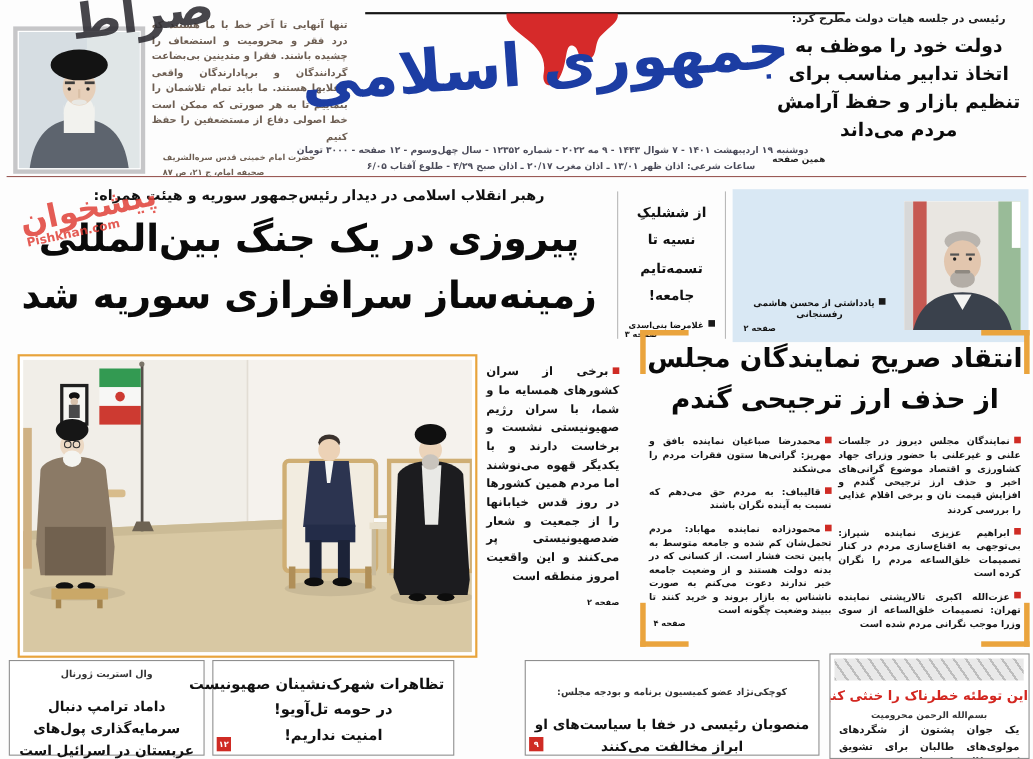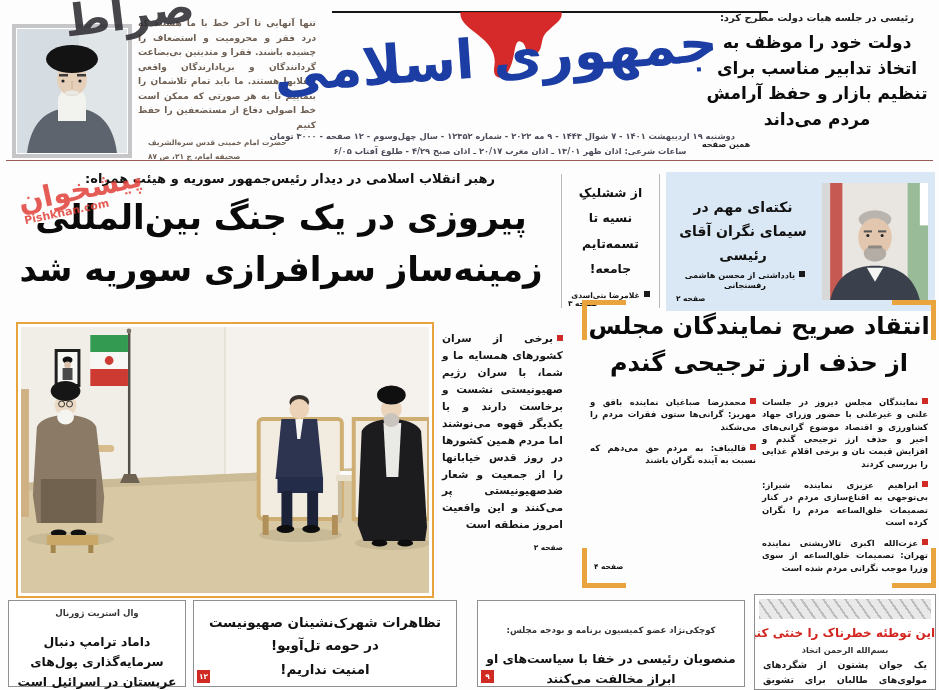--- a/index.html
+++ b/index.html
@@ -67,21 +67,21 @@
   .brbr{right:0;bottom:0;border-right-width:5px;border-bottom-width:5px}
   .mj-h{position:absolute;left:0;width:100%;text-align:center;font-size:24px;font-weight:900;white-space:nowrap;color:#0a0a0a}
   .mh1{top:12px}.mh2{top:49px}
   .mj-col{position:absolute;top:96px;width:166px}
   .mj-col .bp{font-size:8.5px;line-height:1.45;font-weight:600;margin-bottom:9px}
   .mj-right{right:8px}.mj-left{left:8px}
   .mj-ref{position:absolute;left:12px;top:262px;font-size:7.4px;font-weight:700}
   
   .bbox{position:absolute;border:1px solid #8f8f8f;background:#fff}
   .b1{left:8px;top:600px;width:178px;height:87px;padding-top:7px}
-  .b2{left:193px;top:600px;width:264px;height:87px;padding-top:10px}
+  .b2{left:193px;top:600px;width:220px;height:87px;padding-top:10px}
   .b3{left:477px;top:600px;width:268px;height:87px;padding-top:24px}
   .b4{left:754px;top:594px;width:182px;height:96px;overflow:hidden}
   .b-kicker{text-align:center;font-size:8.6px;font-weight:600;color:#333;margin-bottom:14px;white-space:nowrap}
   .b-h{text-align:center;font-size:12.4px;font-weight:800;line-height:1.6;padding:0 8px}
   .b2 .b-h{font-size:13.4px;line-height:1.75;white-space:nowrap}
   .b-bullet{text-align:center;font-size:8.6px;font-weight:700;margin-top:5px}
   .badge{position:absolute;left:3px;bottom:3px;width:13px;height:13px;background:#cf2b24;color:#fff;font-size:7.5px;line-height:13px;text-align:center;font-weight:700}
   .hatch{height:20px;margin:4px 4px 0;background:repeating-linear-gradient(55deg,#bdbdbd 0 2px,#e9e9e9 2px 9px)}
   .ed-h{text-align:center;color:#d32620;font-size:12px;font-weight:900;margin-top:7px;letter-spacing:-.3px;white-space:nowrap}
   .ed-bas{text-align:center;font-size:8.2px;font-weight:700;color:#333;margin-top:5px}
@@ -165,21 +165,20 @@
         <ellipse cx="52" cy="36" rx="16" ry="9" fill="#b9b4ae"></ellipse>
         <ellipse cx="52" cy="54" rx="16.5" ry="19" fill="#e2c6ae"></ellipse>
         <ellipse cx="52" cy="70" rx="11" ry="8" fill="#b3ada6"></ellipse>
         <rect x="45" y="62" width="14" height="3" rx="1.5" fill="#8f8981"></rect>
         <rect x="41" y="47" width="8" height="2" fill="#555"></rect>
         <rect x="55" y="47" width="8" height="2" fill="#555"></rect>
         <circle cx="45" cy="52" r="1.5" fill="#222"></circle>
         <circle cx="59" cy="52" r="1.5" fill="#222"></circle>
       </svg>
     </div>
-    <div class="nb-h">نکته‌ای مهم در سیمای نگران آقای رئیسی</div>
     <div class="nb-by"><span class="sq black"></span><span>یادداشتی از محسن هاشمی رفسنجانی</span></div>
     <div class="nb-ref">صفحه ۲</div>
   </div>
 
   <div class="mphoto">
     <svg viewBox="0 0 412 266" preserveAspectRatio="none">
       <rect width="412" height="266" fill="#f1eee8"></rect>
       <rect x="206" width="206" height="266" fill="#f5f2ed"></rect>
       <line x1="206" y1="0" x2="206" y2="150" stroke="#e2ddd4" stroke-width="1.5"></line>
       <path d="M0 156 L412 138 L412 266 L0 266 Z" fill="#d8c8a3"></path>
@@ -259,20 +258,21 @@
     <div class="mj-h mh1">انتقاد صریح نمایندگان مجلس</div>
     <div class="mj-h mh2">از حذف ارز ترجیحی گندم</div>
     <div class="mj-col mj-right">
       <p class="bp"><span class="sq red"></span><span>نمایندگان مجلس دیروز در جلسات علنی و غیرعلنی با حضور وزرای جهاد کشاورزی و اقتصاد موضوع گرانی‌های اخیر و حذف ارز ترجیحی گندم و افزایش قیمت نان و برخی اقلام غذایی را بررسی کردند</span></p>
       <p class="bp"><span class="sq red"></span><span>ابراهیم عزیزی نماینده شیراز: بی‌توجهی به اقناع‌سازی مردم در کنار تصمیمات خلق‌الساعه مردم را نگران کرده است</span></p>
       <p class="bp"><span class="sq red"></span><span>عزت‌الله اکبری تالارپشتی نماینده تهران: تصمیمات خلق‌الساعه از سوی وزرا موجب نگرانی مردم شده است</span></p>
     </div>
     <div class="mj-col mj-left">
       <p class="bp"><span class="sq red"></span><span>محمدرضا صباغیان نماینده بافق و مهریز: گرانی‌ها ستون فقرات مردم را می‌شکند</span></p>
       <p class="bp"><span class="sq red"></span><span>قالیباف: به مردم حق می‌دهم که نسبت به آینده نگران باشند</span></p>
+      <p class="bp"><span class="sq red"></span><span>محمودزاده نماینده مهاباد: مردم تحمل‌شان کم شده و جامعه متوسط به پایین تحت فشار است. از کسانی که در بدنه دولت هستند و از وضعیت جامعه خبر ندارند دعوت می‌کنم به صورت ناشناس به بازار بروند و خرید کنند تا ببیند وضعیت چگونه است</span></p>
     </div>
     <div class="mj-ref">صفحه ۴</div>
   </div>
 
   <div class="bbox b1">
     <div class="b-kicker">وال استریت ژورنال</div>
     <div class="b-h">داماد ترامپ دنبال سرمایه‌گذاری پول‌های عربستان در اسرائیل است</div>
   </div>
 
   <div class="bbox b2">
@@ -285,17 +285,17 @@
   <div class="bbox b3">
     <div class="b-kicker">کوچکی‌نژاد عضو کمیسیون برنامه و بودجه مجلس:</div>
     <div class="b-h">منصوبان رئیسی در خفا با سیاست‌های او ابراز مخالفت می‌کنند</div>
     <div class="b-bullet"><span class="sq red"></span><span>دولت رئیسی ضعیف است</span></div>
     <div class="badge">۹</div>
   </div>
 
   <div class="bbox b4">
     <div class="hatch"></div>
     <div class="ed-h">این توطئه خطرناک را خنثی کنید</div>
-    <div class="ed-bas">بسم‌الله الرحمن اتخاذ</div>
+    <div class="ed-bas">بسم‌الله الرحمن محرومیت</div>
     <div class="ed-body">یک جوان پشتون از شگردهای مولوی‌های طالبان برای تشویق کردن طالب‌های جوان به</div>
   </div>
 
 </div>
 
 </body></html>

